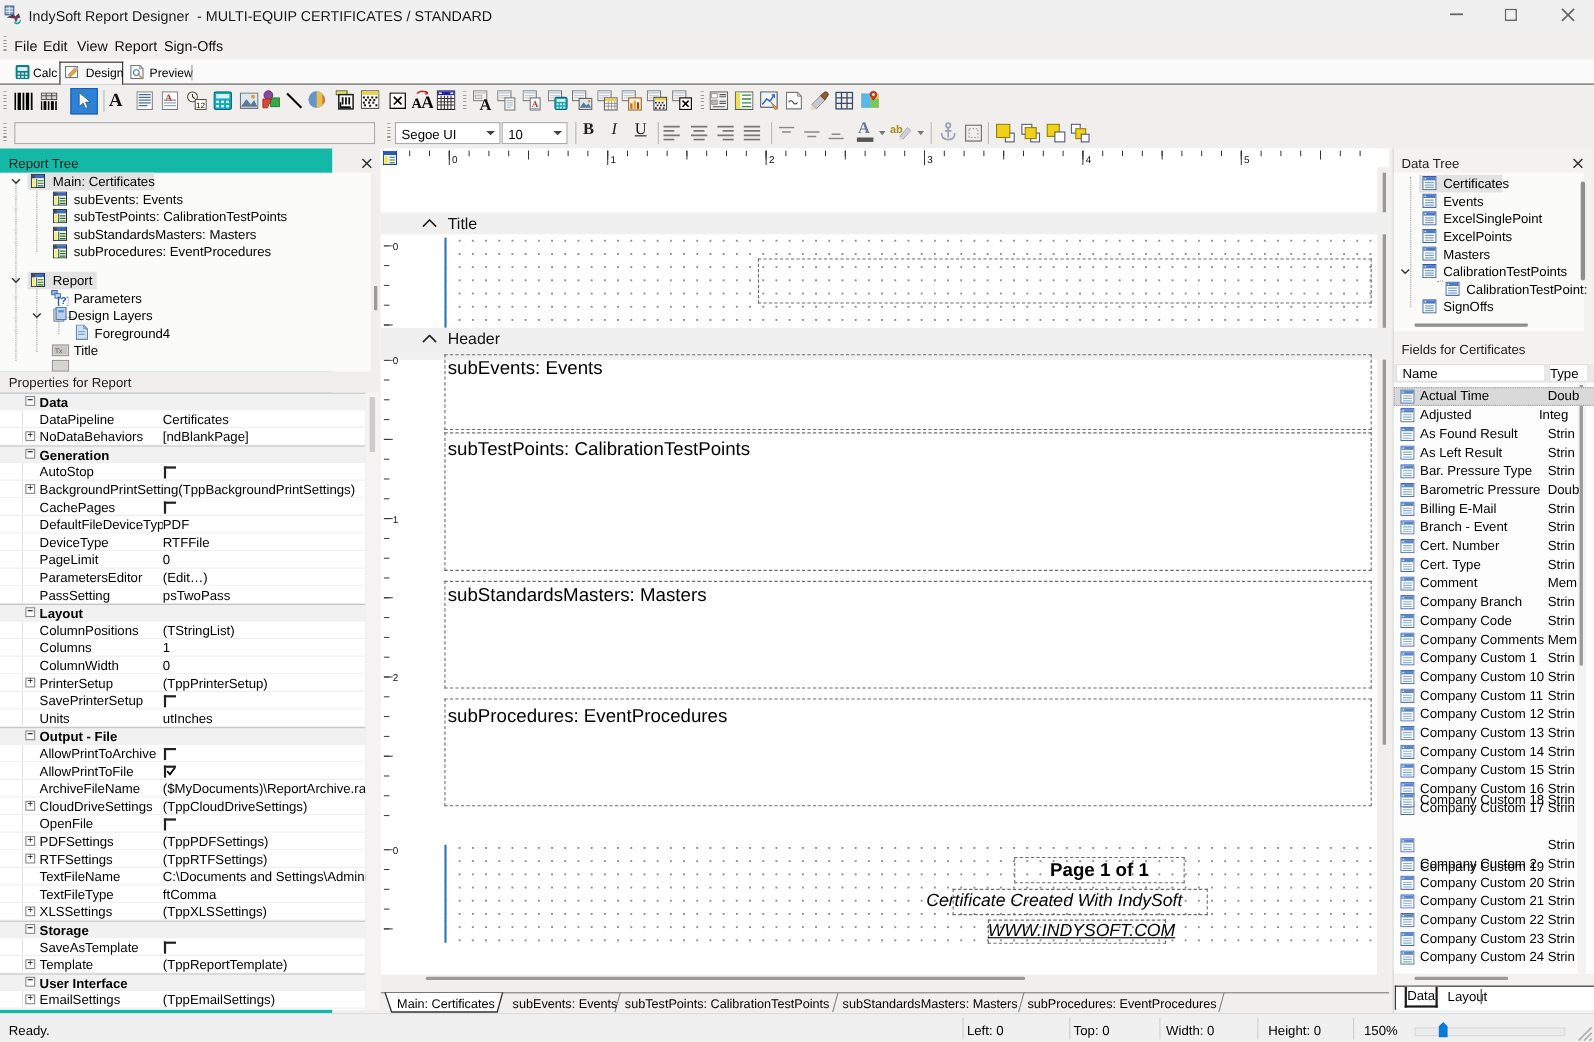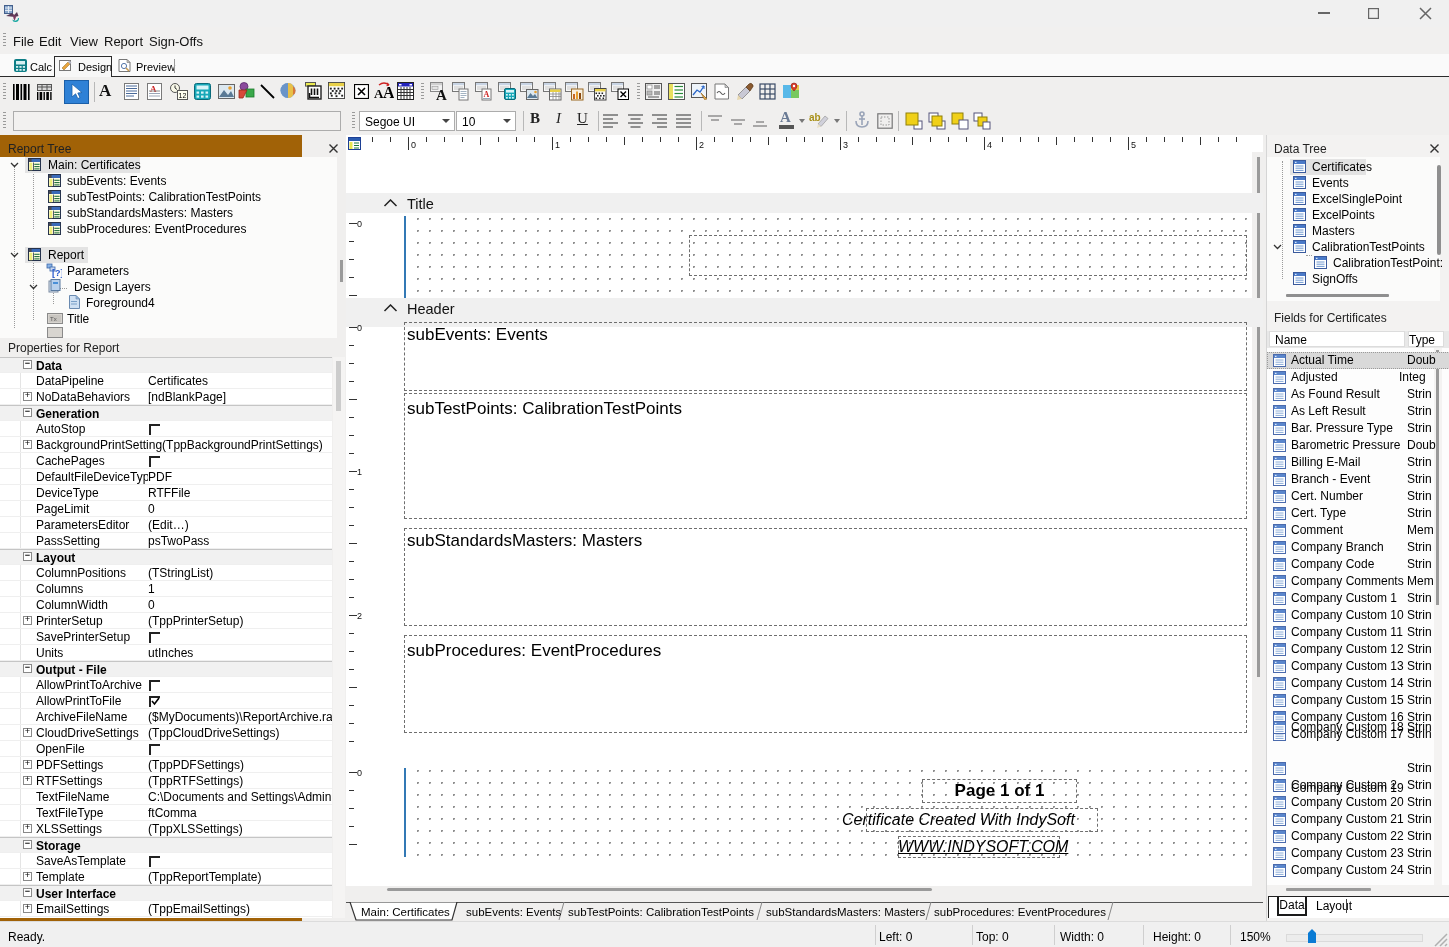--- a/index.html
+++ b/index.html
@@ -14,21 +14,21 @@
 #tabrow{position:absolute;left:0;top:54px;width:1449px;height:23px;background:#fafafa;}
 #tabrow .line{position:absolute;left:0;top:22px;width:1449px;height:1px;background:#2b2b2b;}
 .toptab{position:absolute;top:3px;height:20px;font-size:11px;color:#000;}
 #designtab{position:absolute;left:54px;top:2px;width:58px;height:21px;background:#f7f7f7;border:1px solid #2b2b2b;border-bottom:none;z-index:2;}
 #toolbar1{position:absolute;left:0;top:77px;width:1449px;height:30px;background:#f0efee;}
 #toolbar2{position:absolute;left:0;top:107px;width:1449px;height:28px;background:#f0efee;}
 .tsep{position:absolute;width:1px;background:#b8b8b8;}
 .combo{position:absolute;background:#fff;border:1px solid #acacac;}
 .combo .arr{position:absolute;right:4px;top:7px;width:0;height:0;border-left:4px solid transparent;border-right:4px solid transparent;border-top:4px solid #444;}
 
-#leftpanel{position:absolute;left:0;top:135px;width:302px;height:786px;background:#a16207;}
+#leftpanel{position:absolute;left:0;top:135px;width:302px;height:786px;background:#14b8a6;}
 .paneltitle{font-size:12px;color:#222;}
 .treerow{position:absolute;height:16px;line-height:16px;font-size:12px;white-space:nowrap;}
 .prow{position:absolute;left:0;width:332px;height:16px;line-height:16px;font-size:12px;white-space:nowrap;overflow:hidden;box-shadow:inset 0 -1px #efefef;}
 .pgroup{background:#f1f1f1;border-top:1px solid #c5c5c5;font-weight:bold;}
 .plabel{position:absolute;left:36px;top:0;width:112px;overflow:hidden;}
 .pvalue{position:absolute;left:148px;top:0;width:184px;overflow:hidden;}
 .pm{position:absolute;left:23px;top:3px;width:9px;height:9px;border:1px solid #898989;background:#fff;font-size:9px;line-height:7px;text-align:center;font-family:"Liberation Mono",monospace;color:#000;}
 .ckbx{position:absolute;left:149px;top:3px;width:11px;height:11px;border-top:2px solid #222;border-left:2px solid #222;background:#fff;}
 
 #design{position:absolute;left:346px;top:135px;width:917px;height:767px;background:#fff;}
@@ -61,20 +61,21 @@
     <rect x="0.5" y="1.5" width="8" height="8" fill="#8aa8cc" stroke="#44608c"></rect>
     <g stroke="#e8eef6" stroke-width="0.9">
         <line x1="1" y1="4" x2="8" y2="4"></line>
         <line x1="1" y1="6.5" x2="8" y2="6.5"></line>
         <line x1="4.5" y1="2" x2="4.5" y2="9"></line>
       </g>
     <path d="M2 12 L8 9 L10 11 L13 8 L14.5 12 L11 13 Z" fill="#5a3a56"></path>
     <path d="M9 10 L12 13 L10.5 17 Q9 14 9 10 Z" fill="#7a3a60"></path>
     <path d="M15 14 Q15 18 11.5 18 Q8.5 18 8.5 15.5 Q10 17 12 16.5 Q14 16 14 14 Z" fill="#12a8a0"></path>
   </svg>
+  <div id="titletext">IndySoft Report Designer&nbsp; - MULTI-EQUIP CERTIFICATES / STANDARD</div>
   <svg class="abs" style="left:1318px;top:12px" width="12" height="2" viewBox="0 0 12 2">
       <rect width="12" height="2" fill="#666"></rect>
     </svg>
   <svg class="abs" style="left:1368px;top:8px" width="11" height="11" viewBox="0 0 11 11">
       <rect x="0.5" y="0.5" width="10" height="10" fill="none" stroke="#666" stroke-width="1.4"></rect>
     </svg>
   <svg class="abs" style="left:1419px;top:7px" width="13" height="13" viewBox="0 0 13 13">
       <path d="M1 1 L12 12 M12 1 L1 12" stroke="#666" stroke-width="1.5"></path>
     </svg>
 </div>
@@ -647,21 +648,21 @@
     </div>
   <div class="treerow" style="left:8px;top:144px;">
       <svg style="position:absolute;left:21px;top:5px" width="9" height="6" viewBox="0 0 9 6">
         <path d="M1 1 L4.5 4.5 L8 1" stroke="#333" stroke-width="1.3" fill="none"></path>
       </svg>
       <svg style="position:absolute;left:40px;top:0px" width="14" height="14" viewBox="0 0 14 14">
         <rect x="1" y="2" width="9" height="11" fill="#dce8f4" stroke="#7a8aa0"></rect>
         <rect x="3" y="0.5" width="9" height="11" fill="#b8d0ec" stroke="#5a7aa0"></rect>
         <rect x="5" y="3" width="5" height="2" fill="#4a90d8"></rect>
       </svg>
-      <span style="position:absolute;left:66px;">Design Layers</span>
+      <span style="position:absolute;left:54px;">Design Layers</span>
     </div>
   <div class="treerow" style="left:8px;top:160px;">
       <svg style="position:absolute;left:60px;top:0px" width="13" height="14" viewBox="0 0 13 14">
         <path d="M1.5 0.5 H8 L11.5 4 V13.5 H1.5 Z" fill="#cfe0f2" stroke="#6a8ab0"></path>
         <path d="M8 0.5 V4 H11.5 Z" fill="#9ab8dc" stroke="#6a8ab0" stroke-width="0.6"></path>
         <rect x="3" y="6" width="6" height="1" fill="#7aa0c8"></rect>
         <rect x="3" y="8.5" width="6" height="1" fill="#7aa0c8"></rect>
       </svg>
       <span style="position:absolute;left:78px;">Foreground4</span>
     </div>

